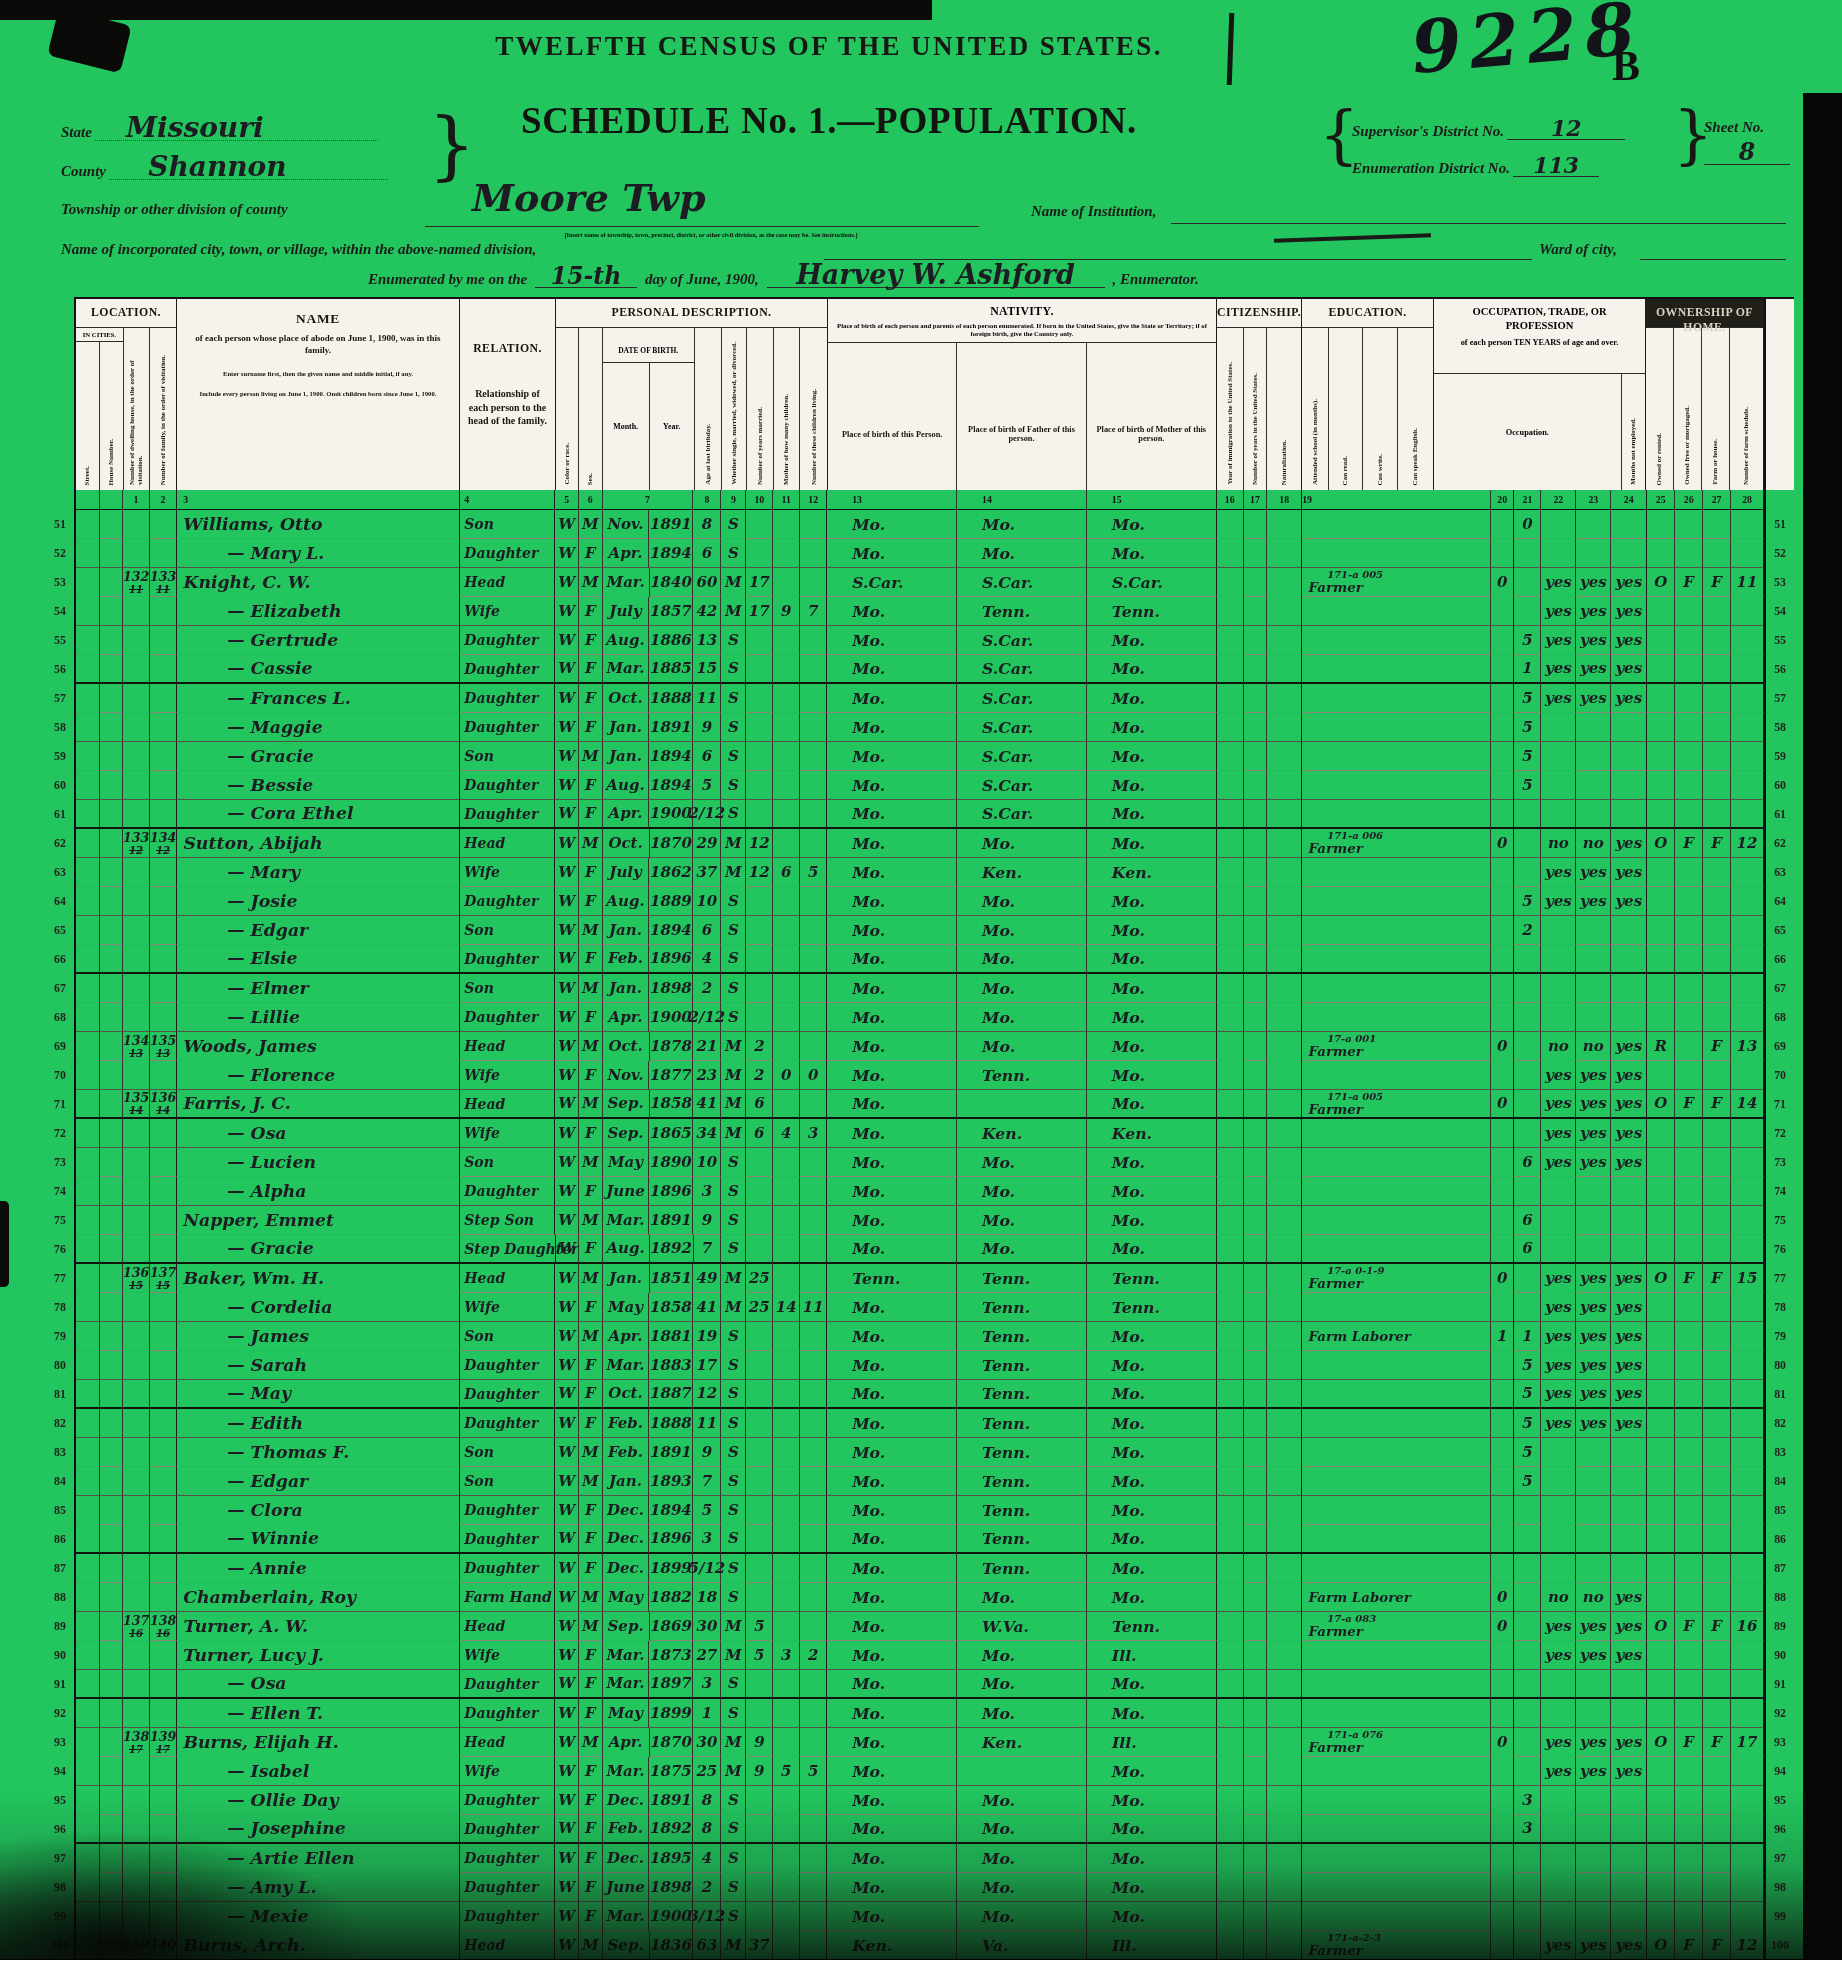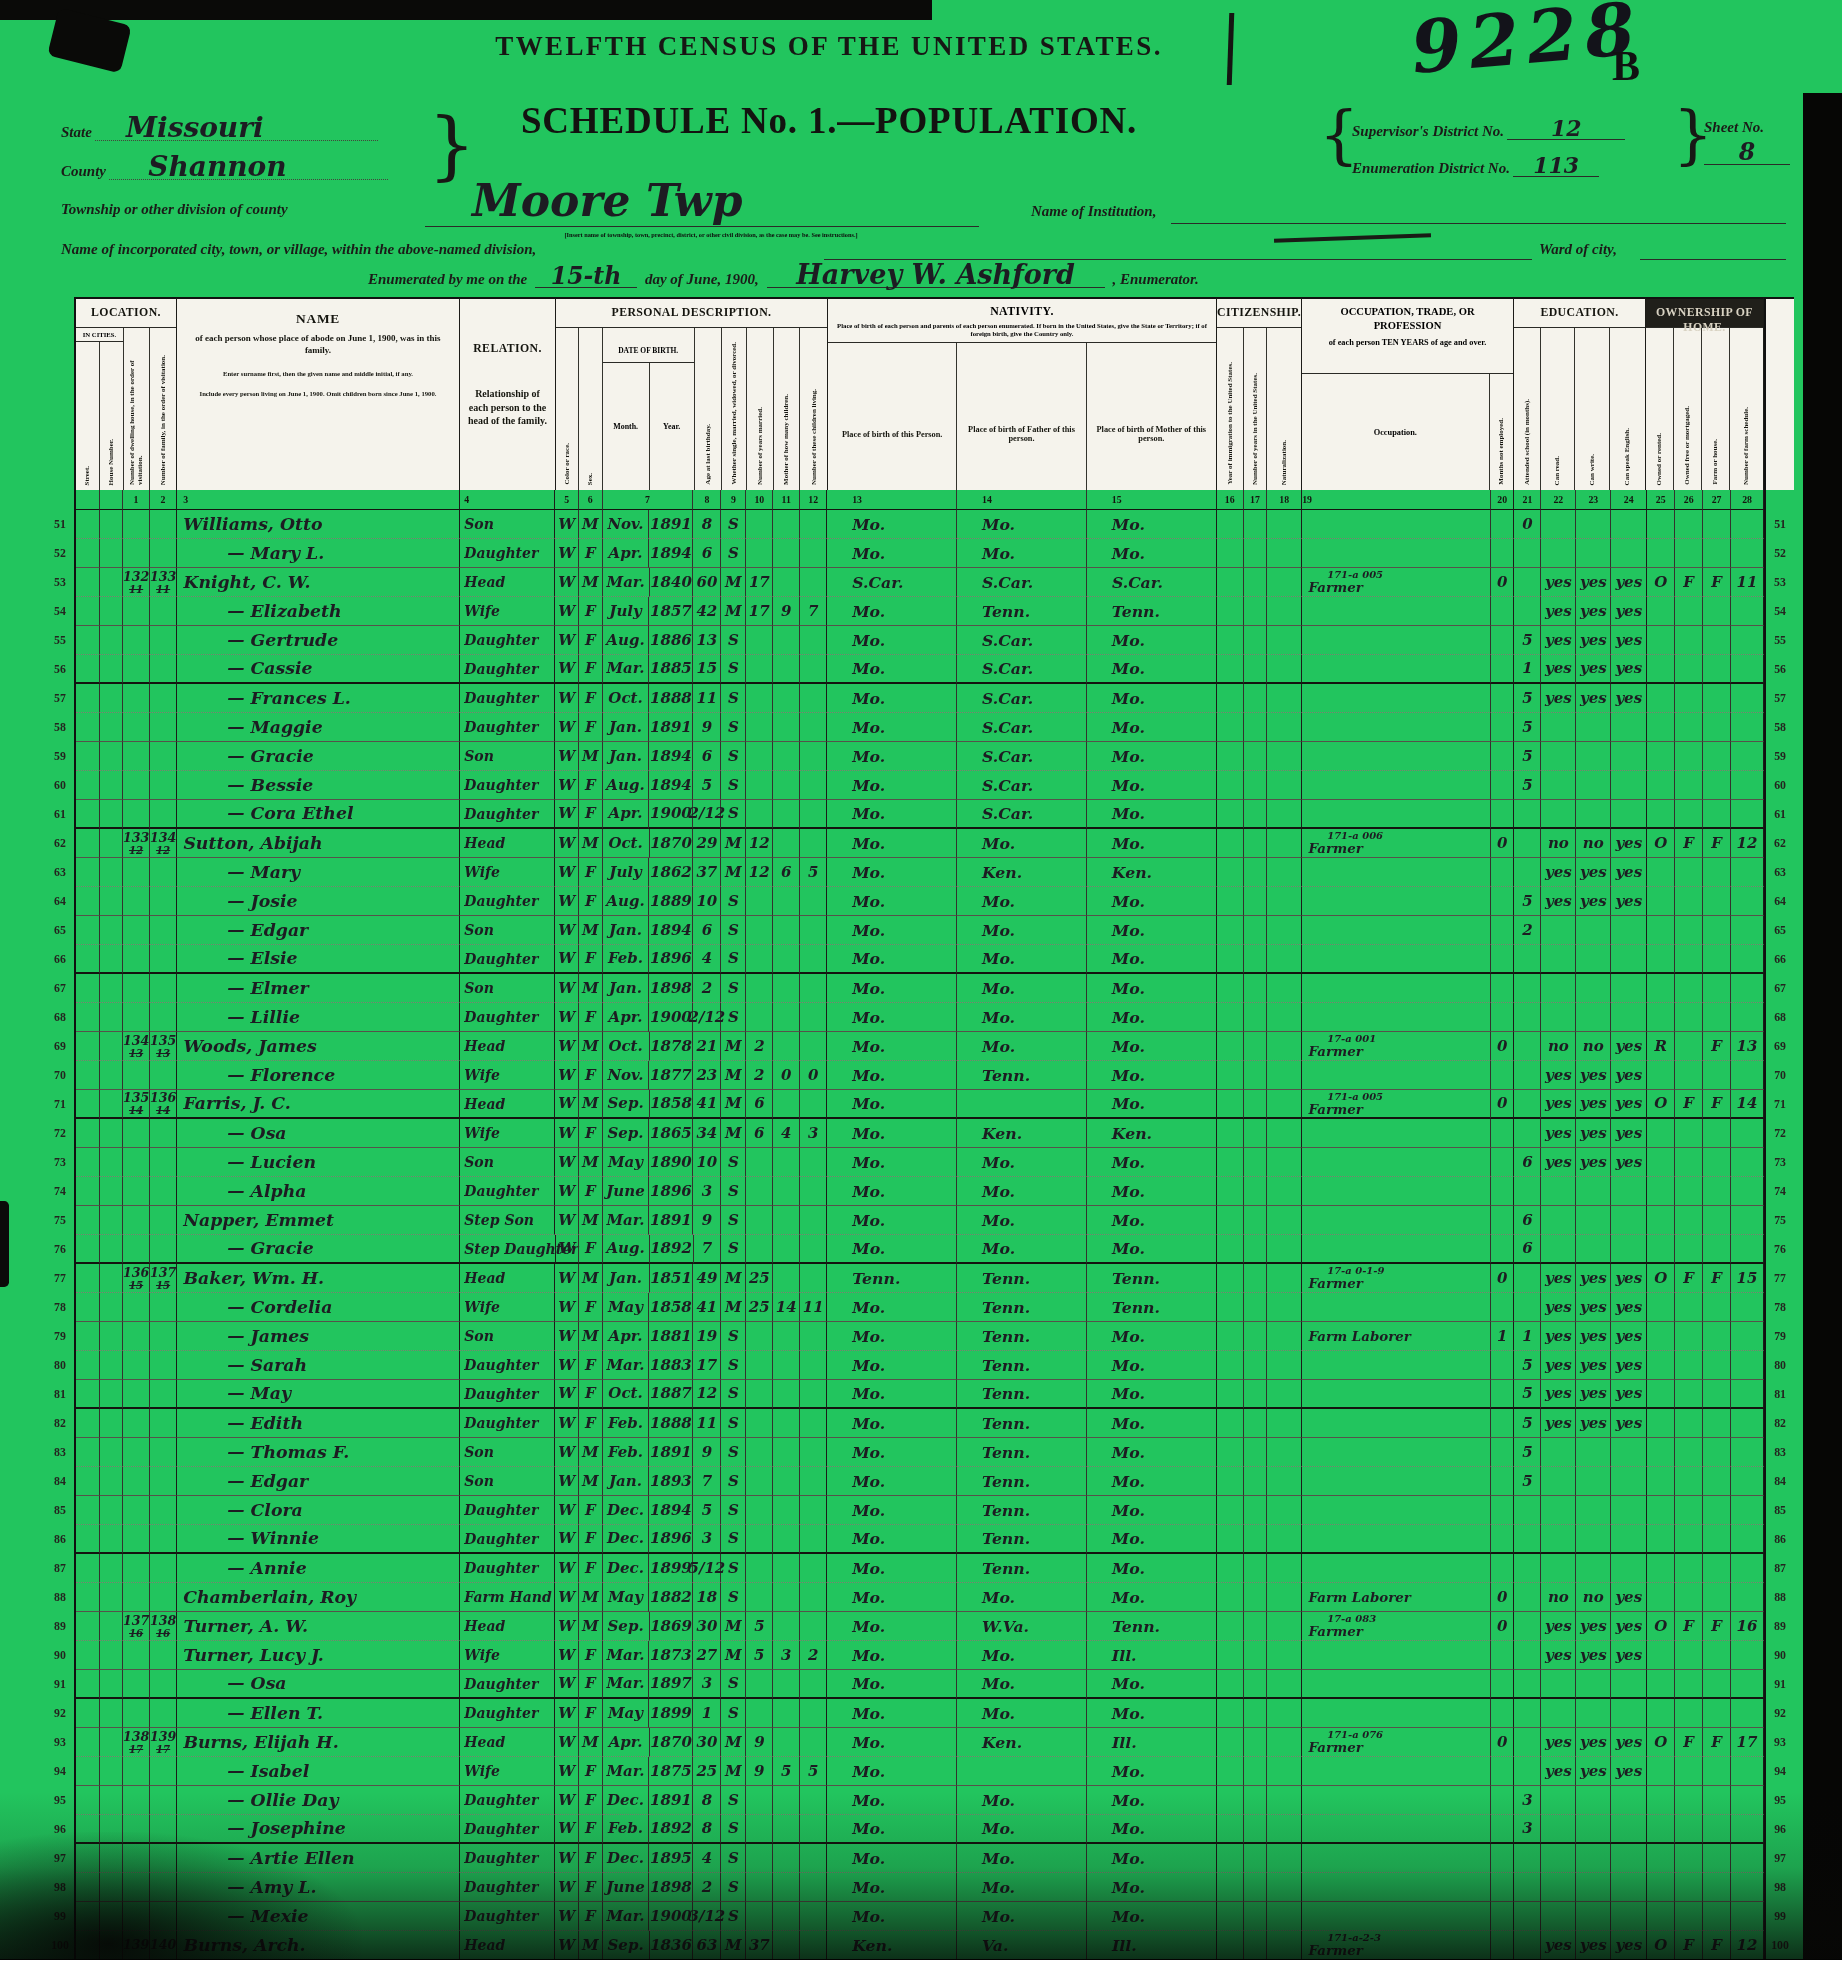--- a/index.html
+++ b/index.html
@@ -135,21 +135,21 @@
     <div class="brace" style="left:1673px;top:99px;font-size:63px;">}</div>
     <div style="position:absolute;left:1704px;top:119px;">
       <span class="plabel">Sheet No.</span><br>
       <span class="hw ul" style="font-size:23.6px;display:inline-block;width:86px;text-align:center;margin-top:6.3px;line-height:.9;">8</span>
     </div>
 
     <div style="position:absolute;left:61px;top:201px;">
       <span class="plabel">Township or other division of county</span>
     </div>
     <div style="position:absolute;left:472px;top:175px;">
-      <span class="hw" style="font-size:44px;margin-top:46px;">Moore Twp</span>
+      <span class="hw" style="font-size:38px;margin-top:46px;">Moore Twp</span>
     </div>
     <div class="hline" style="left:425px;top:226px;width:554px;"></div>
     <div class="tnote">[Insert name of township, town, precinct, district, or other civil division, as the case may be.  See instructions.]</div>
     <div style="position:absolute;left:1031px;top:203px;">
       <span class="plabel">Name of Institution,</span>
     </div>
     <div class="hline" style="left:1171px;top:223px;width:615px;"></div>
 
     <div style="position:absolute;left:61px;top:241px;">
       <span class="plabel">Name of incorporated city, town, or village, within the above-named division,</span>
@@ -273,49 +273,49 @@
             </div>
           <div class="sub c-yu">
               <span class="vt">Number of years in the United States.</span>
             </div>
           <div class="sub c-nt">
               <span class="vt">Naturalization.</span>
             </div>
         </div>
       </div>
 
-      <div class="cell gb" style="width:212px">
-        <div class="gtO">
-          <div class="ott">OCCUPATION, TRADE, OR PROFESSION</div>
-          <div class="otd">of each person TEN YEARS of age and over.</div>
-        </div>
-        <div class="gs">
-          <div class="sub c-oc">
-              <span class="oclab">Occupation.</span>
-            </div>
-          <div class="sub c-mn">
-              <span class="vt">Months not employed.</span>
-            </div>
-        </div>
-      </div>
-
       <div class="cell gb" style="width:132px">
         <div class="gt">EDUCATION.</div>
         <div class="gs">
           <div class="sub c-sc">
               <span class="vt">Attended school (in months).</span>
             </div>
           <div class="sub c-rd">
               <span class="vt">Can read.</span>
             </div>
           <div class="sub c-wr">
               <span class="vt">Can write.</span>
             </div>
           <div class="sub c-en">
               <span class="vt">Can speak English.</span>
+            </div>
+        </div>
+      </div>
+
+      <div class="cell gb" style="width:212px">
+        <div class="gtO">
+          <div class="ott">OCCUPATION, TRADE, OR PROFESSION</div>
+          <div class="otd">of each person TEN YEARS of age and over.</div>
+        </div>
+        <div class="gs">
+          <div class="sub c-oc">
+              <span class="oclab">Occupation.</span>
+            </div>
+          <div class="sub c-mn">
+              <span class="vt">Months not employed.</span>
             </div>
         </div>
       </div>
 
       <div class="cell gb" style="width:118px">
         <div class="gt own-gt">OWNERSHIP OF HOME.</div>
         <div class="gs">
           <div class="sub c-ow">
               <span class="vt">Owned or rented.</span>
             </div>

